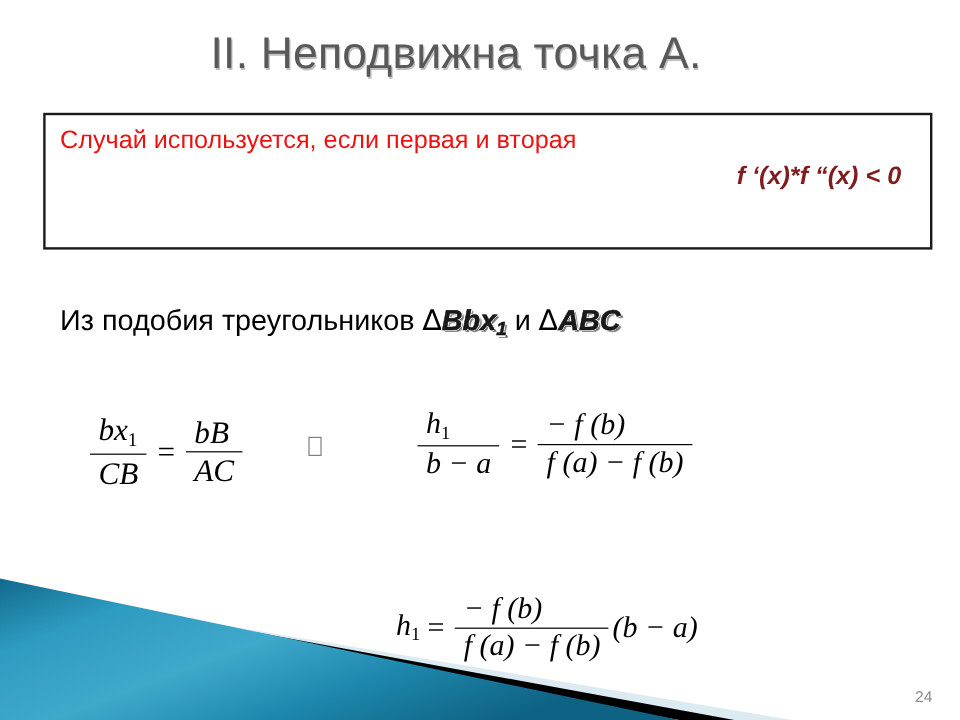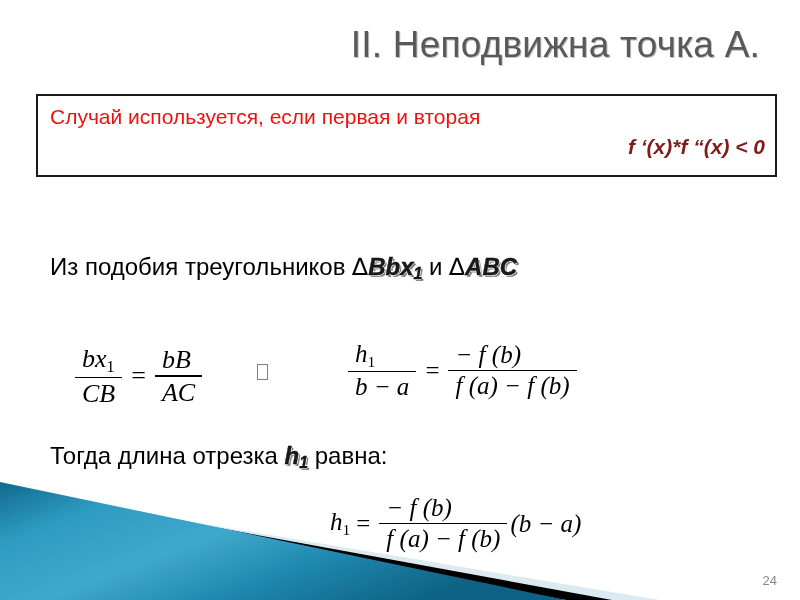--- a/index.html
+++ b/index.html
@@ -15,41 +15,41 @@
     overflow: hidden;
     font-family: "Liberation Sans", sans-serif;
   }
 
   
   #slide-title {
     position: absolute;
     left: 0;
     top: 24px;
     width: 760px;
-    text-align: right;
+    text-align: center;
     font-family: "Liberation Sans", sans-serif;
     font-size: 37px;
     font-weight: 400;
     color: #595959;
     letter-spacing: 0.2px;
     text-shadow: 1px 1px 0 #bfbfbf;
     white-space: nowrap;
   }
 
   
   #callout-box {
     position: absolute;
     left: 36px;
     top: 94px;
     width: 741px;
-    height: 83px;
+    height: 114px;
     box-sizing: border-box;
     border: 2px solid #1a1a1a;
     background: #ffffff;
-    padding: 6px 10px 0 12px;
+    padding: 6px 24px 0 12px;
   }
   .callout-line {
     color: #ee1111;
     font-family: "Liberation Sans", sans-serif;
     font-size: 21px;
     font-weight: 400;
     line-height: 30px;
     text-align: left;
     white-space: nowrap;
   }
@@ -213,23 +213,20 @@
       <span class="den">b − a</span>
     </span>
     <span class="op">=</span>
     <span class="frac">
       <span class="num">− f (b)</span>
       <span class="bar"></span>
       <span class="den">f (a) − f (b)</span>
     </span>
   </div>
 
-  <div class="body-line" id="body-line-3">
-    <span>Тогда длина отрезка </span><span class="outlined"><span>h</span><sub>1</sub></span><span> равна:</span>
-  </div>
 
   <div class="eq" id="eq-3">
     <span><span>h</span><sub>1</sub></span>
     <span class="op">=</span>
     <span class="frac">
       <span class="num">− f (b)</span>
       <span class="bar"></span>
       <span class="den">f (a) − f (b)</span>
     </span>
     <span>(b − a)</span>

